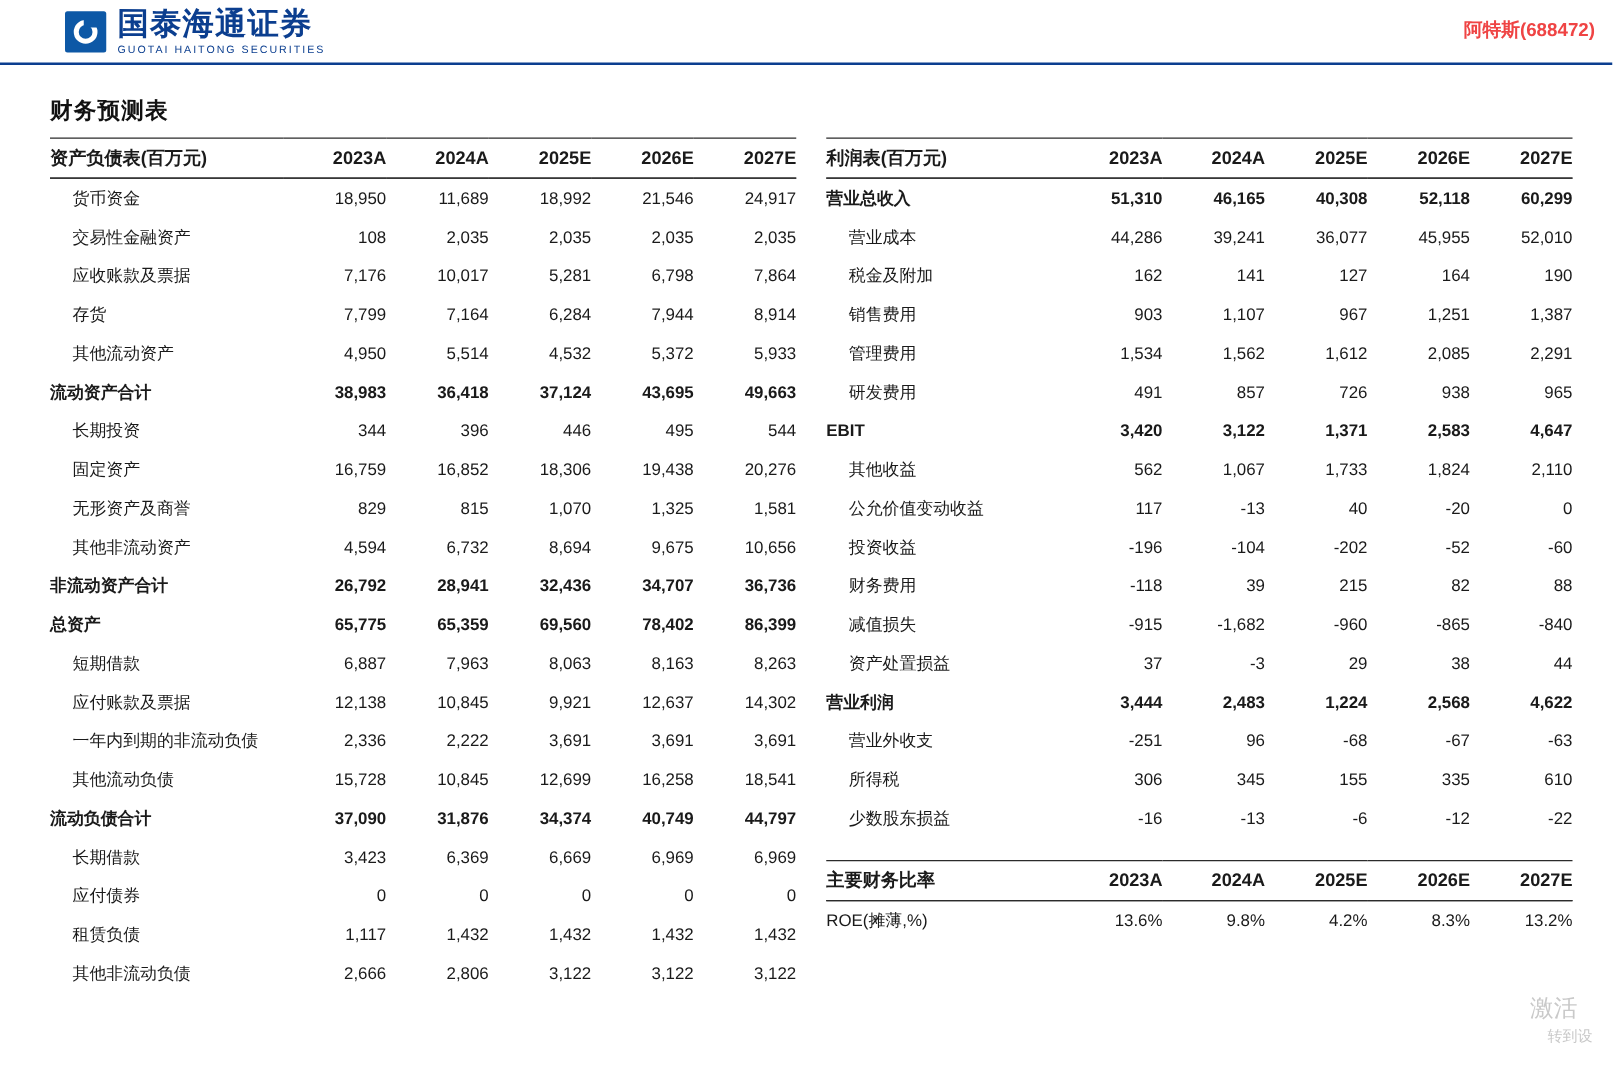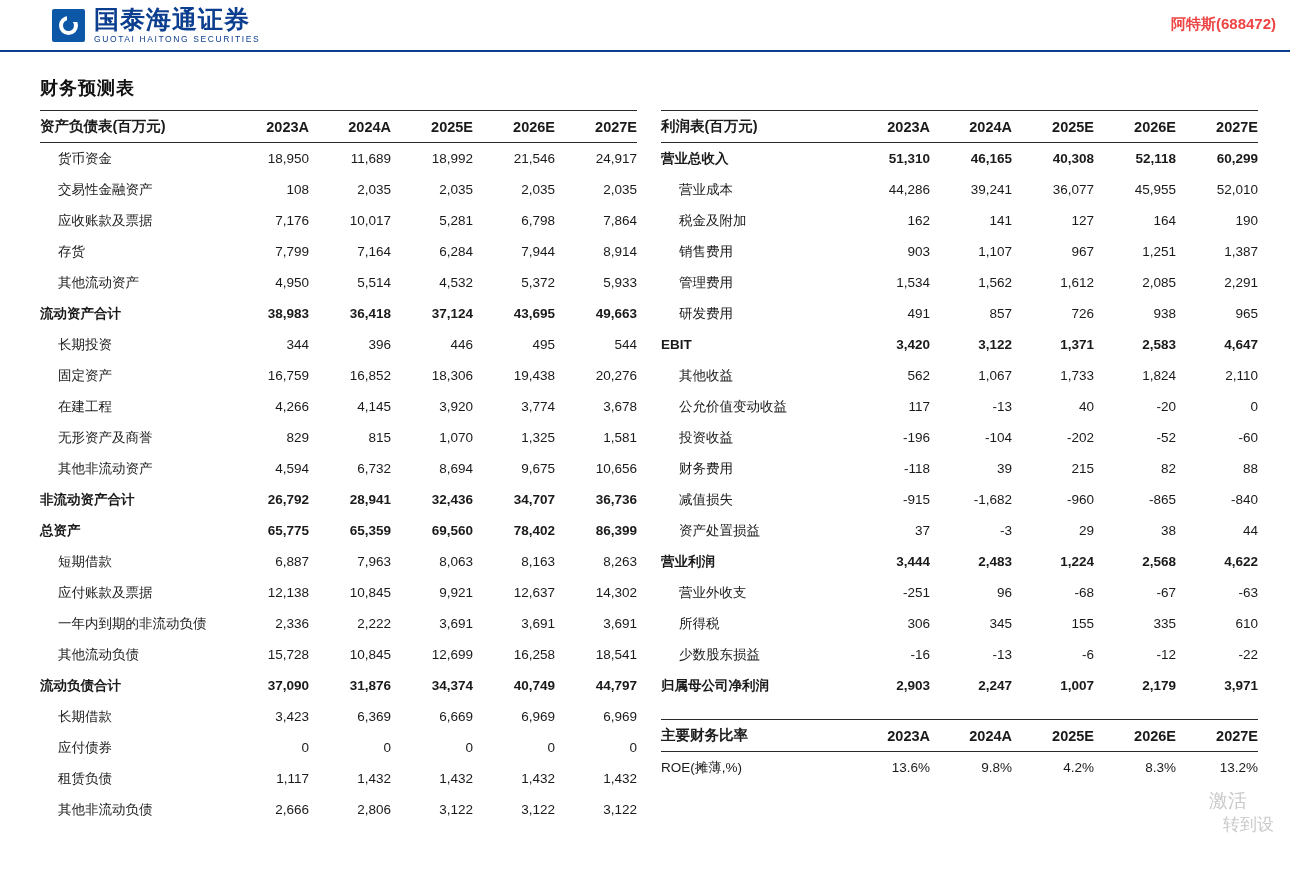--- a/index.html
+++ b/index.html
@@ -145,21 +145,21 @@
     right: 16px;
     bottom: 36px;
     color: #c9c9c9;
     font-size: 19px;
     line-height: 1.35;
     text-align: left;
     pointer-events: none;
     user-select: none;
   }
   .watermark .wm2 {
-    font-size: 17px;
+    font-size: 12px;
     margin-left: 14px;
   }
 </style>
 </head>
 <body>
 
 <div class="header">
   <div class="logo-block">
     <div class="logo-mark"></div>
     <div class="logo-text">
@@ -246,28 +246,20 @@
           </tr>
           <tr>
             <td class="label"><span class="indent1">固定资产</span></td>
             <td class="num">16,759</td>
             <td class="num">16,852</td>
             <td class="num">18,306</td>
             <td class="num">19,438</td>
             <td class="num">20,276</td>
           </tr>
           <tr>
-            <td class="label"><span class="indent1">在建工程</span></td>
-            <td class="num">4,266</td>
-            <td class="num">4,145</td>
-            <td class="num">3,920</td>
-            <td class="num">3,774</td>
-            <td class="num">3,678</td>
-          </tr>
-          <tr>
             <td class="label"><span class="indent1">无形资产及商誉</span></td>
             <td class="num">829</td>
             <td class="num">815</td>
             <td class="num">1,070</td>
             <td class="num">1,325</td>
             <td class="num">1,581</td>
           </tr>
           <tr>
             <td class="label"><span class="indent1">其他非流动资产</span></td>
             <td class="num">4,594</td>
@@ -510,28 +502,20 @@
             <td class="num">610</td>
           </tr>
           <tr>
             <td class="label"><span class="indent1">少数股东损益</span></td>
             <td class="num">-16</td>
             <td class="num">-13</td>
             <td class="num">-6</td>
             <td class="num">-12</td>
             <td class="num">-22</td>
           </tr>
-          <tr class="bold">
-            <td class="label"><span class="indent0">归属母公司净利润</span></td>
-            <td class="num">2,903</td>
-            <td class="num">2,247</td>
-            <td class="num">1,007</td>
-            <td class="num">2,179</td>
-            <td class="num">3,971</td>
-          </tr>
         </tbody>
     </table>
 
     <div style="height:18px"></div>
 
     <table class="fin ratio-table">
       <thead>
         <tr>
           <th class="label">主要财务比率</th>
           <th class="num">2023A</th>

